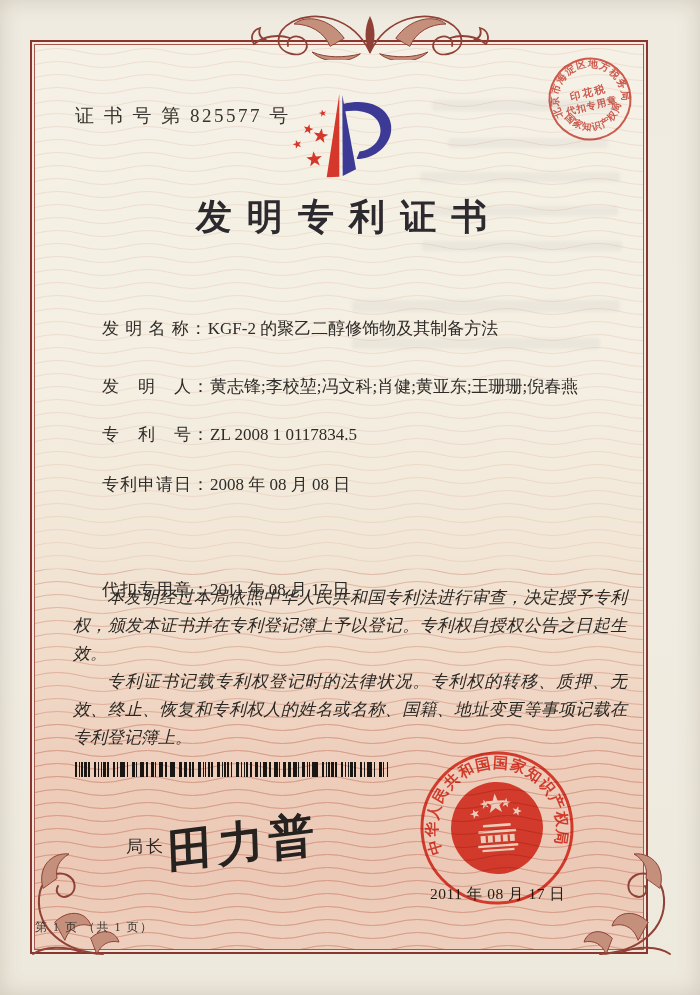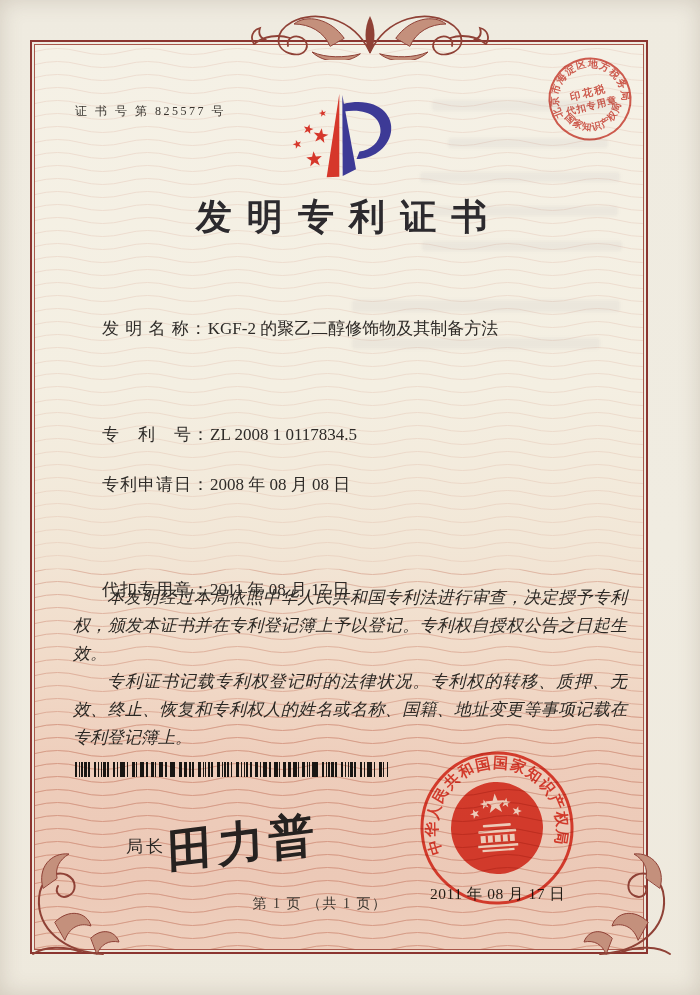--- a/index.html
+++ b/index.html
@@ -21,21 +21,21 @@
   .frame-inner{
     position:absolute;inset:2px;border:1px solid #a8574a;overflow:hidden;
     background:linear-gradient(180deg,
       #f5f1e6 0%, #f4efe2 38%, #f2e7d7 55%,
       #f1dbc9 68%, #eecdbb 80%, #ecc9b7 92%, #eecfbd 100%);
   }
   .waves{position:absolute;inset:0;width:100%;height:100%;}
   
   .bleed{position:absolute;background:rgba(105,105,120,.06);filter:blur(1.6px);border-radius:3px;}
   
-  .cert-no{position:absolute;left:75px;top:103px;font-size:12px;letter-spacing:2.5px;color:#38342f;}
+  .cert-no{position:absolute;left:75px;top:103px;font-size:19px;letter-spacing:2.5px;color:#38342f;}
   .title{
     position:absolute;left:35px;top:193px;width:613px;text-align:center;
     font-size:36px;font-weight:bold;color:#2c2a2e;
     letter-spacing:.42em;text-indent:.42em;
   }
   .field-row{position:absolute;left:85px;font-size:17px;color:#2e2b28;white-space:pre;}
   .field-row .f-label{letter-spacing:1px;}
   .f-val2{display:block;margin-left:101px;}
   .paras{
     position:absolute;left:73px;top:584px;width:554px;
@@ -46,21 +46,21 @@
   
   .barcode{
     position:absolute;left:75px;top:762px;width:313px;height:15px;
     background:
       repeating-linear-gradient(90deg,#191613 0 2px,transparent 2px 4px,#191613 4px 5px,transparent 5px 9px,#191613 9px 12px,transparent 12px 14px,#191613 14px 15px,transparent 15px 19px),
       repeating-linear-gradient(90deg,#191613 0 1px,transparent 1px 6px,#191613 6px 8px,transparent 8px 13px);
   }
   .director-label{position:absolute;left:126px;top:835px;font-size:17px;letter-spacing:3px;color:#2c2824;}
   .signature{position:absolute;left:165px;top:788px;width:160px;height:100px;}
   .seal-date{position:absolute;left:430px;top:884px;font-size:15.5px;letter-spacing:.5px;color:#231d15;}
-  .footer{position:absolute;left:35px;top:895px;width:570px;text-align:center;font-size:14px;letter-spacing:1.5px;color:#3a352e;}
+  .footer{position:absolute;left:35px;top:919px;width:570px;font-size:12px;letter-spacing:1.5px;color:#3a352e;}
   .abs{position:absolute;}
   svg{display:block;}
   .seal{mix-blend-mode:multiply;opacity:.92;}
   .stamp{mix-blend-mode:multiply;opacity:.85;}
 </style>
 </head>
 <body>
 
 <div class="page">
 
@@ -145,20 +145,23 @@
       <text font-size="9.5" letter-spacing="1" text-anchor="middle" font-weight="bold">
         <textPath href="#taxBot" startOffset="50%">国家知识产权局</textPath>
       </text>
     </g>
   </svg>
 
   <div class="title">发明专利证书</div>
 
   <div class="field-row" style="top:297px;">
     <span class="f-label">发 明 名 称：</span><span class="f-value">KGF-2 的聚乙二醇修饰物及其制备方法</span>
+  </div>
+  <div class="field-row" style="top:355px;">
+    <span class="f-label">发　明　人：</span><span class="f-value">黄志锋;李校堃;冯文科;肖健;黄亚东;王珊珊;倪春燕</span>
   </div>
   <div class="field-row" style="top:403px;">
     <span class="f-label">专　利　号：</span><span class="f-value">ZL 2008 1 0117834.5</span>
   </div>
   <div class="field-row" style="top:453px;">
     <span class="f-label">专利申请日：</span><span class="f-value">2008 年 08 月 08 日</span>
   </div>
   <div class="field-row" style="top:558px;">
     <span class="f-label">代扣专用章：</span><span class="f-value">2011 年 08 月 17 日</span>
   </div>

